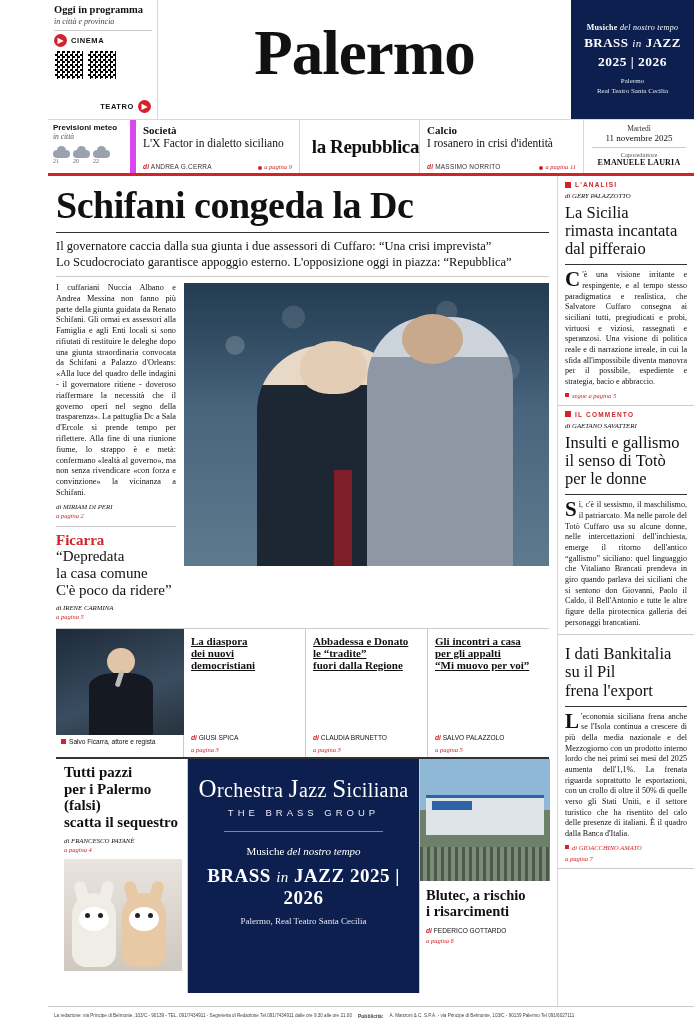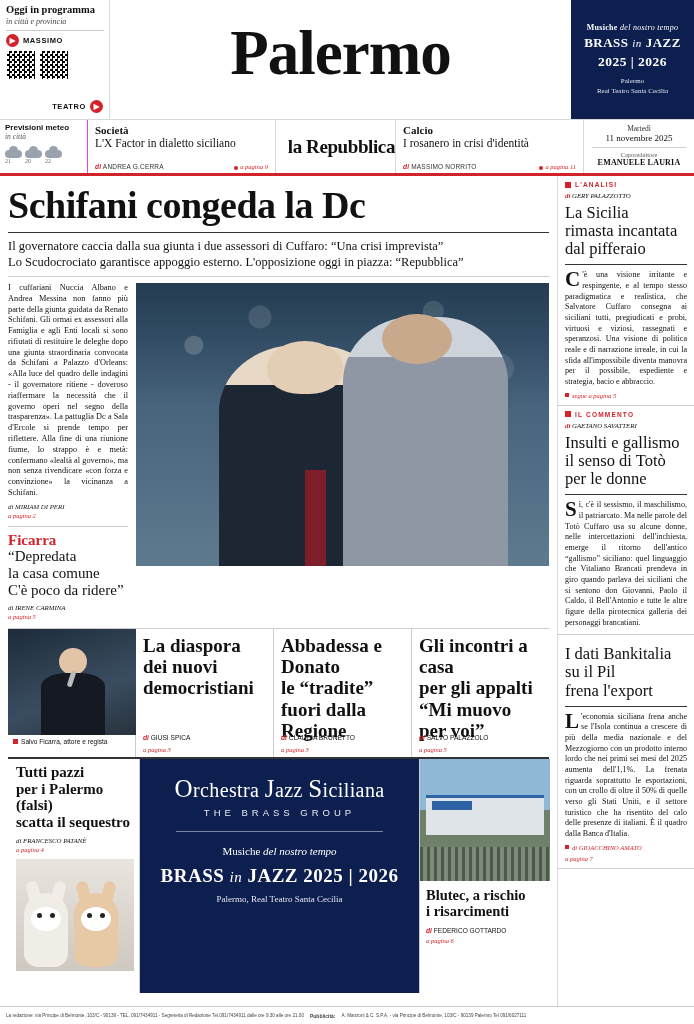--- a/index.html
+++ b/index.html
@@ -4,21 +4,21 @@
 <style>
   * { box-sizing: border-box; }
   html, body { margin:0; padding:0; }
   body {
     width:694px; height:1024px;
     background:#ffffff;
     font-family:"Liberation Serif", serif;
     color:#111;
     overflow:hidden;
   }
-  .page { position:relative; width:694px; height:1024px; }
+  .page { position:relative; width:694px; height:1024px;padding-left:48px; }
 
   
   .topstrip { display:flex; height:120px; border-bottom:1px solid #d8d8d8; }
   .top-left {
     width:110px; border-right:1px solid #d8d8d8; padding:4px 5px 0 6px; position:relative;
   }
   .top-left .tl-title {
     font-family:"Liberation Serif", serif; font-weight:bold; font-size:10.5px; line-height:1.12;
     color:#111;
   }
@@ -56,21 +56,21 @@
   }
   .tr-l1 { font-size:8px; font-style:italic; letter-spacing:.3px; }
   .tr-l1 b { font-style:normal; font-weight:bold; }
   .tr-brass { font-family:"Liberation Serif",serif; font-weight:bold; font-size:13px; letter-spacing:.5px; }
   .tr-brass .in { font-style:italic; font-weight:normal; font-size:11px;}
   .tr-years { font-family:"Liberation Serif",serif; font-weight:bold; font-size:13.5px; letter-spacing:.5px;}
   .tr-venue { font-size:7px; line-height:1.3; margin-top:4px; color:#dfe4f0;}
 
   
   .navbar { display:flex; height:56px; border-bottom:3px solid #d2232a; }
-  .nav-meteo { width:88px; border-right:1px solid #d946ef; padding:3px 5px; }
+  .nav-meteo { width:88px; border-right:6px solid #d946ef; padding:3px 5px; }
   .nav-meteo .nm-t { font-family:"Liberation Sans",sans-serif; font-size:8px; font-weight:bold;}
   .nav-meteo .nm-s { font-style:italic; font-size:7.5px; color:#555; }
   .meteo-icons { display:flex; gap:3px; margin-top:5px; align-items:flex-end;}
   .cloud { width:17px;height:12px;position:relative; }
   .cloud:before{content:"";position:absolute;left:0;top:4px;width:17px;height:8px;background:#9aa3ad;border-radius:5px;}
   .cloud:after{content:"";position:absolute;left:4px;top:0;width:9px;height:9px;background:#9aa3ad;border-radius:50%;}
   .mdeg { font-size:6px; color:#666; }
 
   .nav-col { flex:1; border-right:1px solid #d8d8d8; padding:4px 7px; position:relative;}
   .nav-col .kicker { font-family:"Liberation Serif",serif; font-weight:bold; font-size:11px; }
@@ -137,21 +137,21 @@
     background:linear-gradient(180deg,#cdd3da 0 16%, #8e97a3 16% 100%);
     border-radius:42% 42% 0 0 / 26% 26% 0 0;}
   .figB .head { position:absolute; left:24%; top:-1%; width:42%; height:20%;
     background:#c9a98c; border-radius:50%;}
   .tie { position:absolute; left:41%; bottom:0; width:5%; height:34%; background:#7d1e28;}
 
   
   .cards3 { display:flex; gap:0; margin-top:8px; border-top:1px solid #ccc;}
   .card { flex:1; padding:6px 7px 0 7px; border-right:1px solid #ccc; position:relative; min-height:128px;}
   .card:last-child { border-right:none; }
-  .card h3 { margin:0; font-size:19px; line-height:1.12; font-weight:bold;}
+  .card h3 { margin:0; font-size:11px; line-height:1.12; font-weight:bold;text-decoration:underline;}
   .card .cf { position:absolute; bottom:16px; left:7px; font-size:6.6px; font-family:"Liberation Sans",sans-serif;}
   .card .cf i { color:#d2232a; font-weight:bold;}
   .card .cp { position:absolute; bottom:4px; left:7px; font-size:6.5px; color:#d2232a; font-style:italic;}
 
   .card-photo { width:128px; border-right:1px solid #ccc; padding:0; position:relative;}
   .ph-ficarra { width:128px; height:106px; background:linear-gradient(160deg,#1d2b3a,#3a4d60 60%,#27323d);
      position:relative; overflow:hidden;}
   .ph-ficarra .f-head { position:absolute; left:40%; top:18%; width:22%; height:26%; background:#e2c4a6; border-radius:50%;}
   .ph-ficarra .f-body { position:absolute; left:26%; top:42%; width:50%; height:58%; background:#151a22; border-radius:40% 40% 0 0/22% 22% 0 0;}
   .ph-ficarra .mic { position:absolute; left:48%; top:40%; width:5px; height:16px; background:#bbb; border-radius:2px; transform:rotate(18deg);}
@@ -223,21 +223,21 @@
 <div class="page">
 
   <div class="topstrip">
 
     <div class="top-left">
       <div class="tl-title">Oggi in programma</div>
       <div class="tl-sub">in città e provincia</div>
       <div class="tl-rule"></div>
       <div class="tl-row">
         <div class="circle-badge">▶</div>
-        <div class="tl-label">MASSIMO</div>
+        <div class="tl-label">CINEMA</div>
       </div>
       <div class="qr-wrap">
         <div class="qr"></div>
         <div class="qr"></div>
       </div>
       <div class="teatro-row">
         <div class="tl-label">TEATRO</div>
         <div class="circle-badge">▶</div>
       </div>
     </div>

